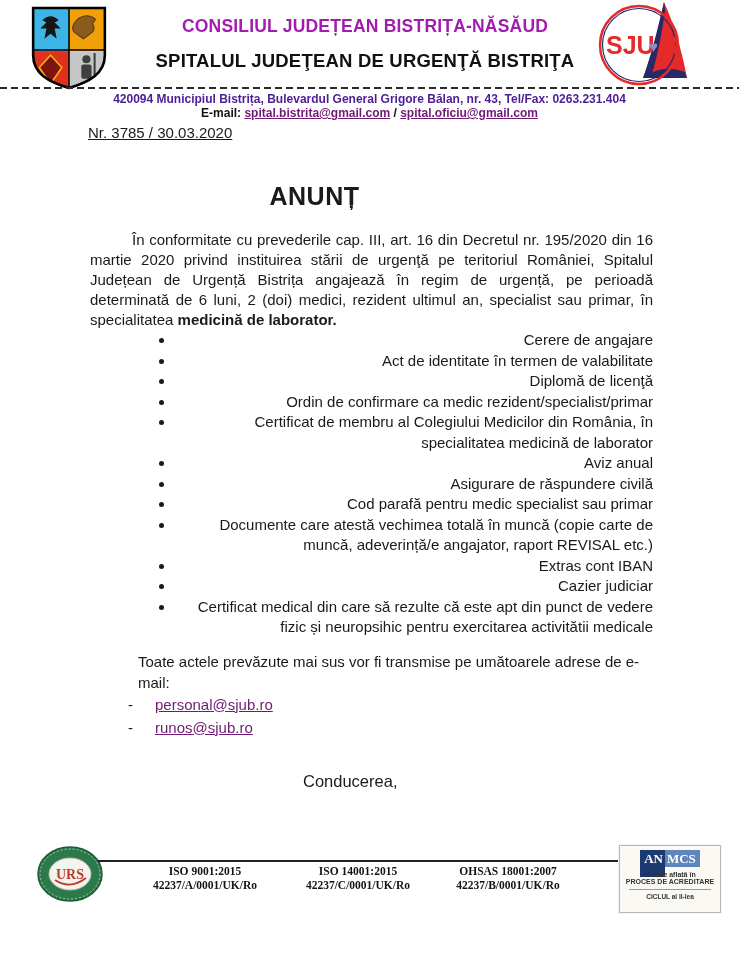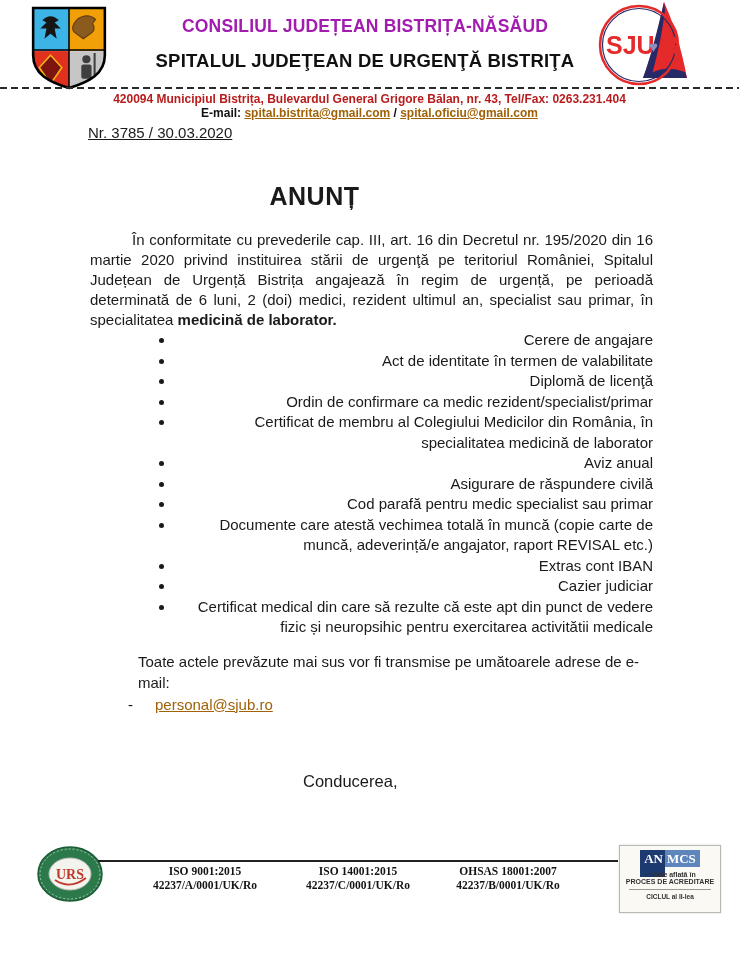--- a/index.html
+++ b/index.html
@@ -12,24 +12,24 @@
   .coat { position:absolute; left:30px; top:6px; }
   .org-block { position:absolute; left:115px; top:16px; width:500px; text-align:center; }
   .org-line1 { font-size:17.5px; font-weight:bold; letter-spacing:.2px; color:#a21caf; }
   .org-line2 { font-size:18.5px; font-weight:bold; letter-spacing:.2px; color:#111; margin-top:13px; }
   .sjub-logo { position:absolute; left:595px; top:2px; }
   .header-rule {
     position:absolute; top:87px; left:0; width:739px; height:2px;
     background:repeating-linear-gradient(90deg,#2b2b2b 0 7px,transparent 7px 11px);
   }
   .addr-line { position:absolute; top:92px; left:0; width:739px; text-align:center;
-               font-size:12px; font-weight:bold; color:#b91c1c; }
+               font-size:12px; font-weight:bold; color:#4c1d95; }
   .mail-line { position:absolute; top:106px; left:0; width:739px; text-align:center;
                font-size:12px; font-weight:bold; color:#111; }
-  a.blue-link { color:#a16207; }
+  a.blue-link { color:#701a75; }
   .ref-number { position:absolute; left:88px; top:124px; font-size:15px;
                 text-decoration:underline; }
   
   .doc-title { position:absolute; top:182px; left:0; width:629px; text-align:center;
                font-size:25px; font-weight:bold; letter-spacing:.5px; }
   .content { position:absolute; left:90px; top:230px; width:563px; font-size:15px; }
   .intro { line-height:20px; text-align:justify; text-indent:42px; }
   .intro b { font-weight:bold; }
   .acte-heading { margin:3px 0 0 38px; line-height:20px; }
   ul.docs { margin:0; padding-left:85px; list-style:disc;text-align:right; }
@@ -134,20 +134,23 @@
     <li>Extras cont IBAN</li>
     <li>Cazier judiciar</li>
     <li>Certificat medical din care să rezulte că este apt din punct de vedere fizic și neuropsihic pentru exercitarea activitătii medicale</li>
   </ul>
 
   <p class="closing">Toate actele prevăzute mai sus vor fi transmise pe umătoarele adrese de e-mail:</p>
 
   <div class="mail-row">
     <span class="dash">-</span><a href="#" class="blue-link">personal@sjub.ro</a>
   </div>
+  <div class="mail-row">
+    <span class="dash">-</span><a href="#" class="blue-link">runos@sjub.ro</a>
+  </div>
 </div>
 
 <div class="signature">Conducerea,</div>
 
 <div class="urs">
   <svg width="68" height="58" viewBox="0 0 68 58">
     <ellipse cx="34" cy="29" rx="32" ry="27" fill="#2c7a4b" stroke="#1b5e35" stroke-width="1.5"></ellipse>
     <ellipse cx="34" cy="29" rx="30" ry="25" fill="none" stroke="#ffffff" stroke-width=".7" stroke-dasharray="2 2" opacity=".8"></ellipse>
     <ellipse cx="34" cy="29" rx="21" ry="16" fill="#f4f4ef" stroke="#bdbdb3" stroke-width="1"></ellipse>
     <text x="34" y="34" text-anchor="middle" font-family="Liberation Serif, serif" font-weight="bold" font-size="14" fill="#c0392b">URS</text>

